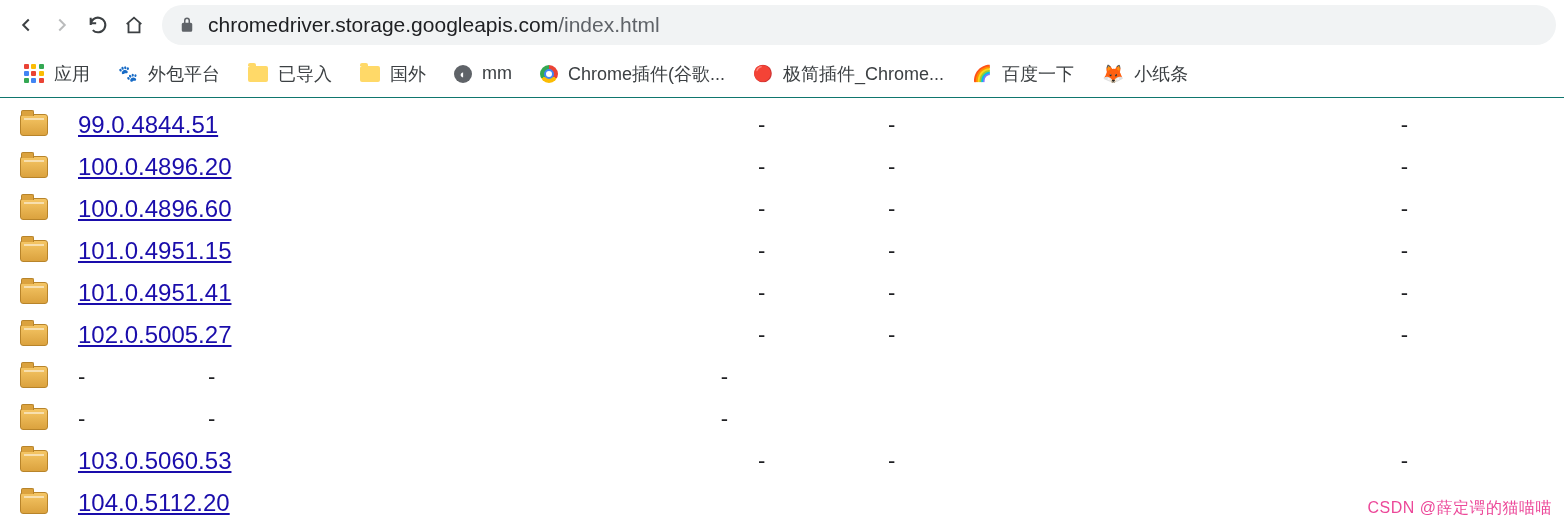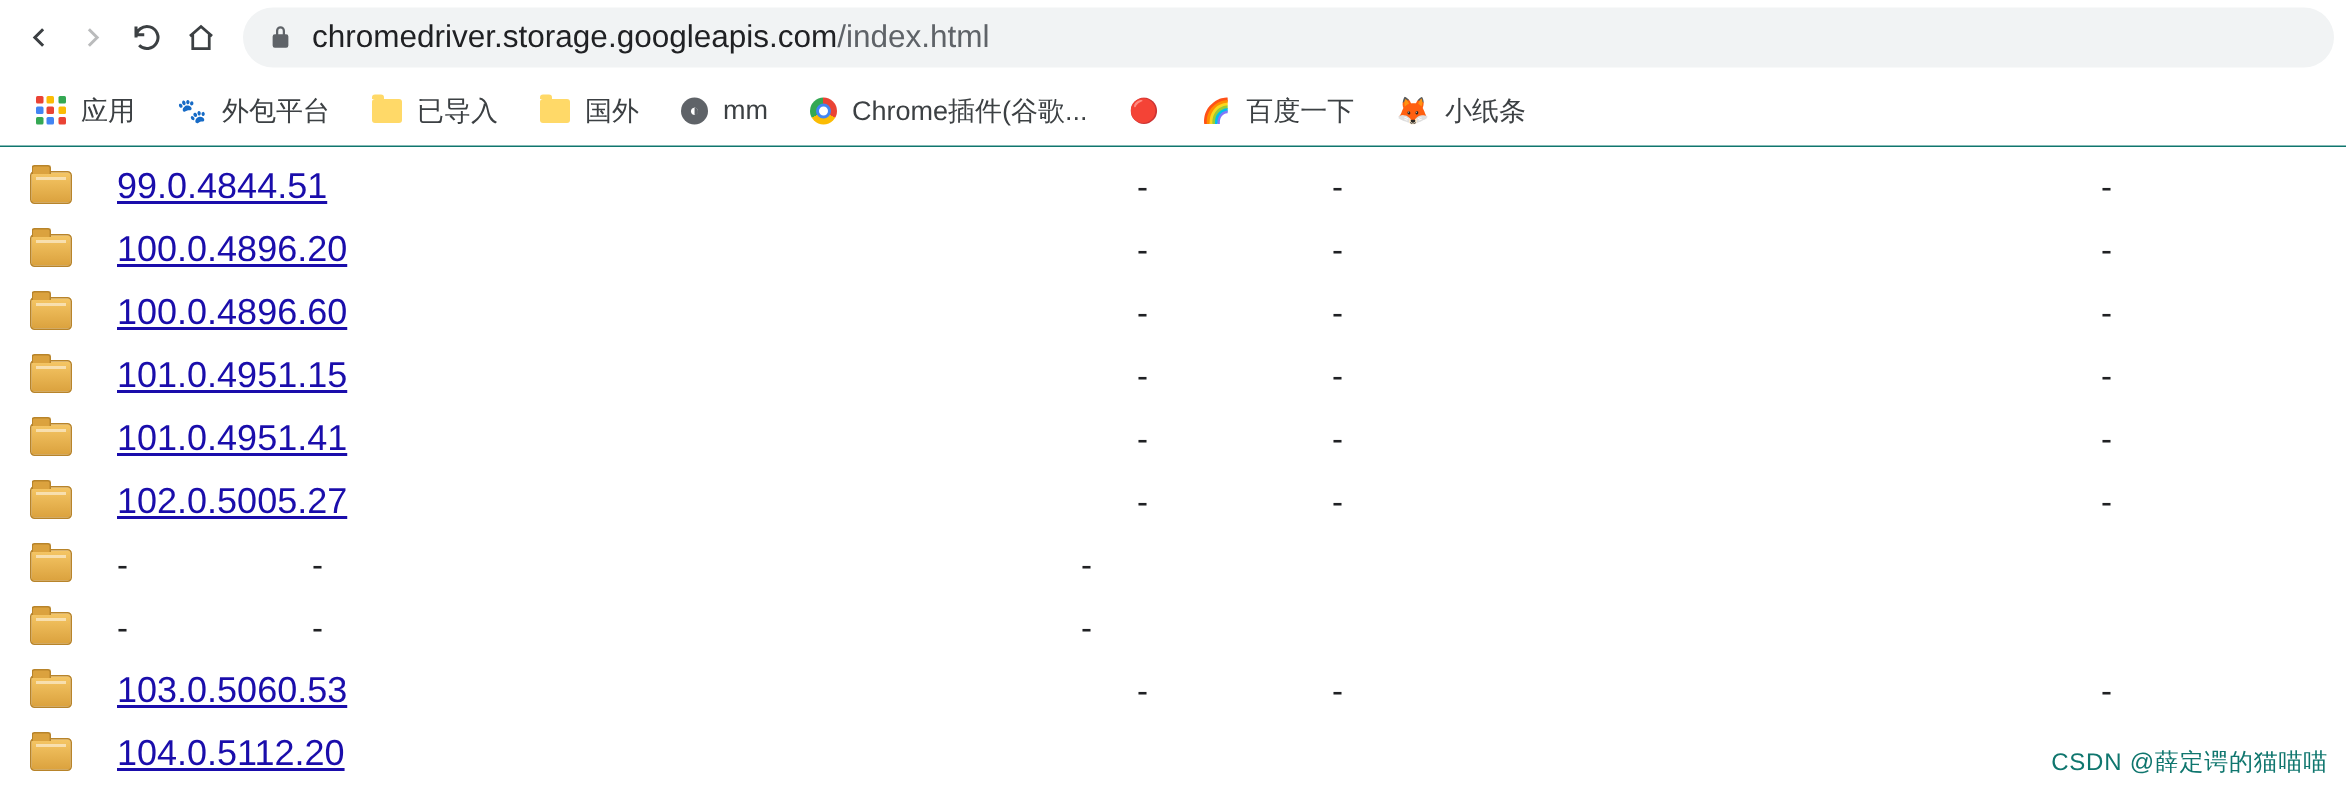--- a/index.html
+++ b/index.html
@@ -26,21 +26,21 @@
     .folder-bm::before{content:'';position:absolute;top:-3px;left:0;width:8px;height:3px;background:#ffd968;border-radius:2px 2px 0 0;}
     
     .content {padding:6px 20px;}
     .row {display:flex;align-items:center;height:42px;}
     .folder-icon {width:28px;height:22px;background:linear-gradient(#f5c665,#dba23e);border:1px solid #b8842a;border-radius:3px;position:relative;margin-right:30px;image-rendering:pixelated;}
     .folder-icon::before{content:'';position:absolute;top:-5px;left:0;width:11px;height:5px;background:#dba23e;border:1px solid #b8842a;border-bottom:0;border-radius:2px 2px 0 0;}
     .folder-icon::after{content:'';position:absolute;top:3px;left:3px;right:3px;height:2px;background:rgba(255,255,255,0.5);}
     .version-link {color:#1a0dab;text-decoration:underline;font-size:24px;cursor:pointer;width:680px;}
     .dash {font-size:22px;color:#202124;width:130px;text-align:left;}
     
-    .watermark {position:absolute;bottom:8px;right:12px;font-size:16px;color:#0f766e;letter-spacing:0.5px;}
+    .watermark {position:absolute;bottom:8px;right:12px;font-size:16px;color:#ec4899;letter-spacing:0.5px;}
     
     .baidu-icon{color:#2932e1;font-weight:bold;}
     .circle-icon{width:18px;height:18px;border-radius:50%;background:#5f6368;display:flex;align-items:center;justify-content:center;color:#fff;font-size:11px;}
     .chrome-icon{width:18px;height:18px;border-radius:50%;background:conic-gradient(#ea4335 0 120deg,#fbbc04 120deg 240deg,#34a853 240deg);position:relative;}
     .chrome-icon::after{content:'';position:absolute;top:4px;left:4px;width:10px;height:10px;border-radius:50%;background:#fff;border:2px solid #4285f4;box-sizing:border-box;}
     .simple-icon{font-size:16px;}
     .fox-icon{color:#e67e22;font-size:18px;}
   </style>
 </head>
 <body>
@@ -104,20 +104,21 @@
   <div class="bm-item">
     <div class="circle-icon">◐</div>
     <span>mm</span>
   </div>
   <div class="bm-item">
     <div class="chrome-icon"></div>
     <span>Chrome插件(谷歌...</span>
   </div>
   <div class="bm-item">
     <span class="simple-icon">🔴</span>
+    <span>极简插件_Chrome...</span>
   </div>
   <div class="bm-item">
     <span class="simple-icon">🌈</span>
     <span>百度一下</span>
   </div>
   <div class="bm-item">
     <span class="fox-icon">🦊</span>
     <span>小纸条</span>
   </div>
 </div>

